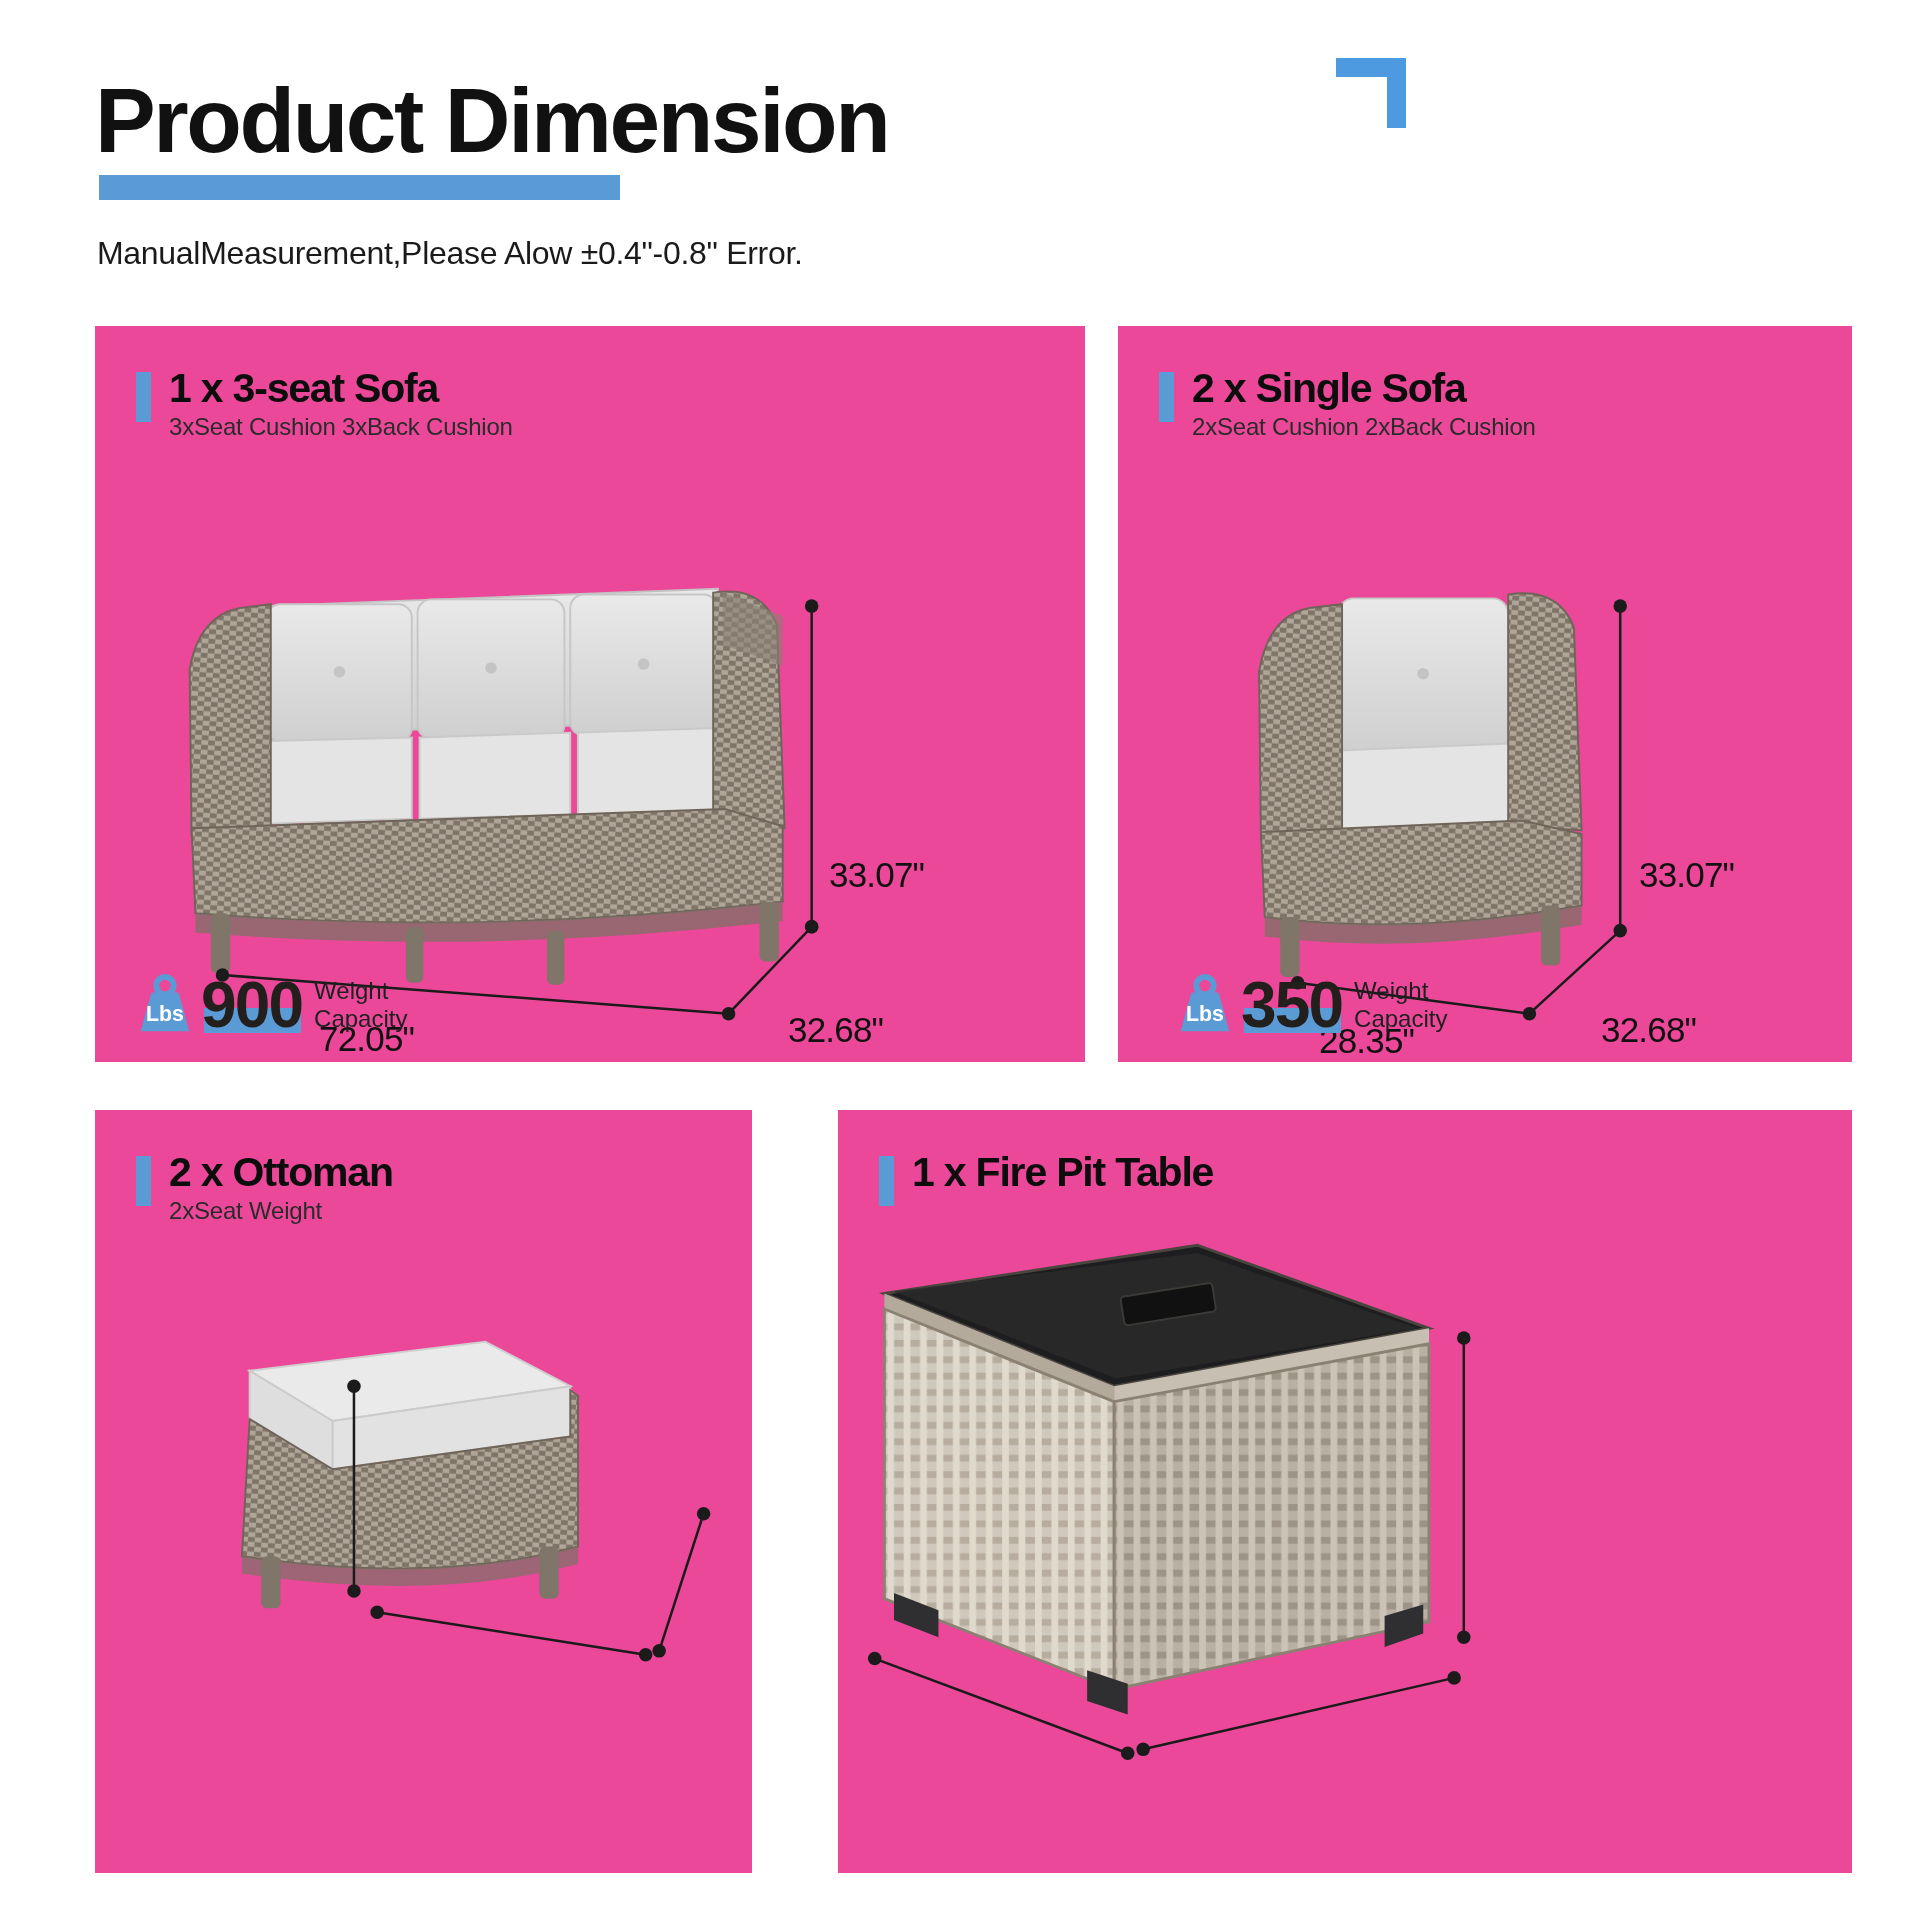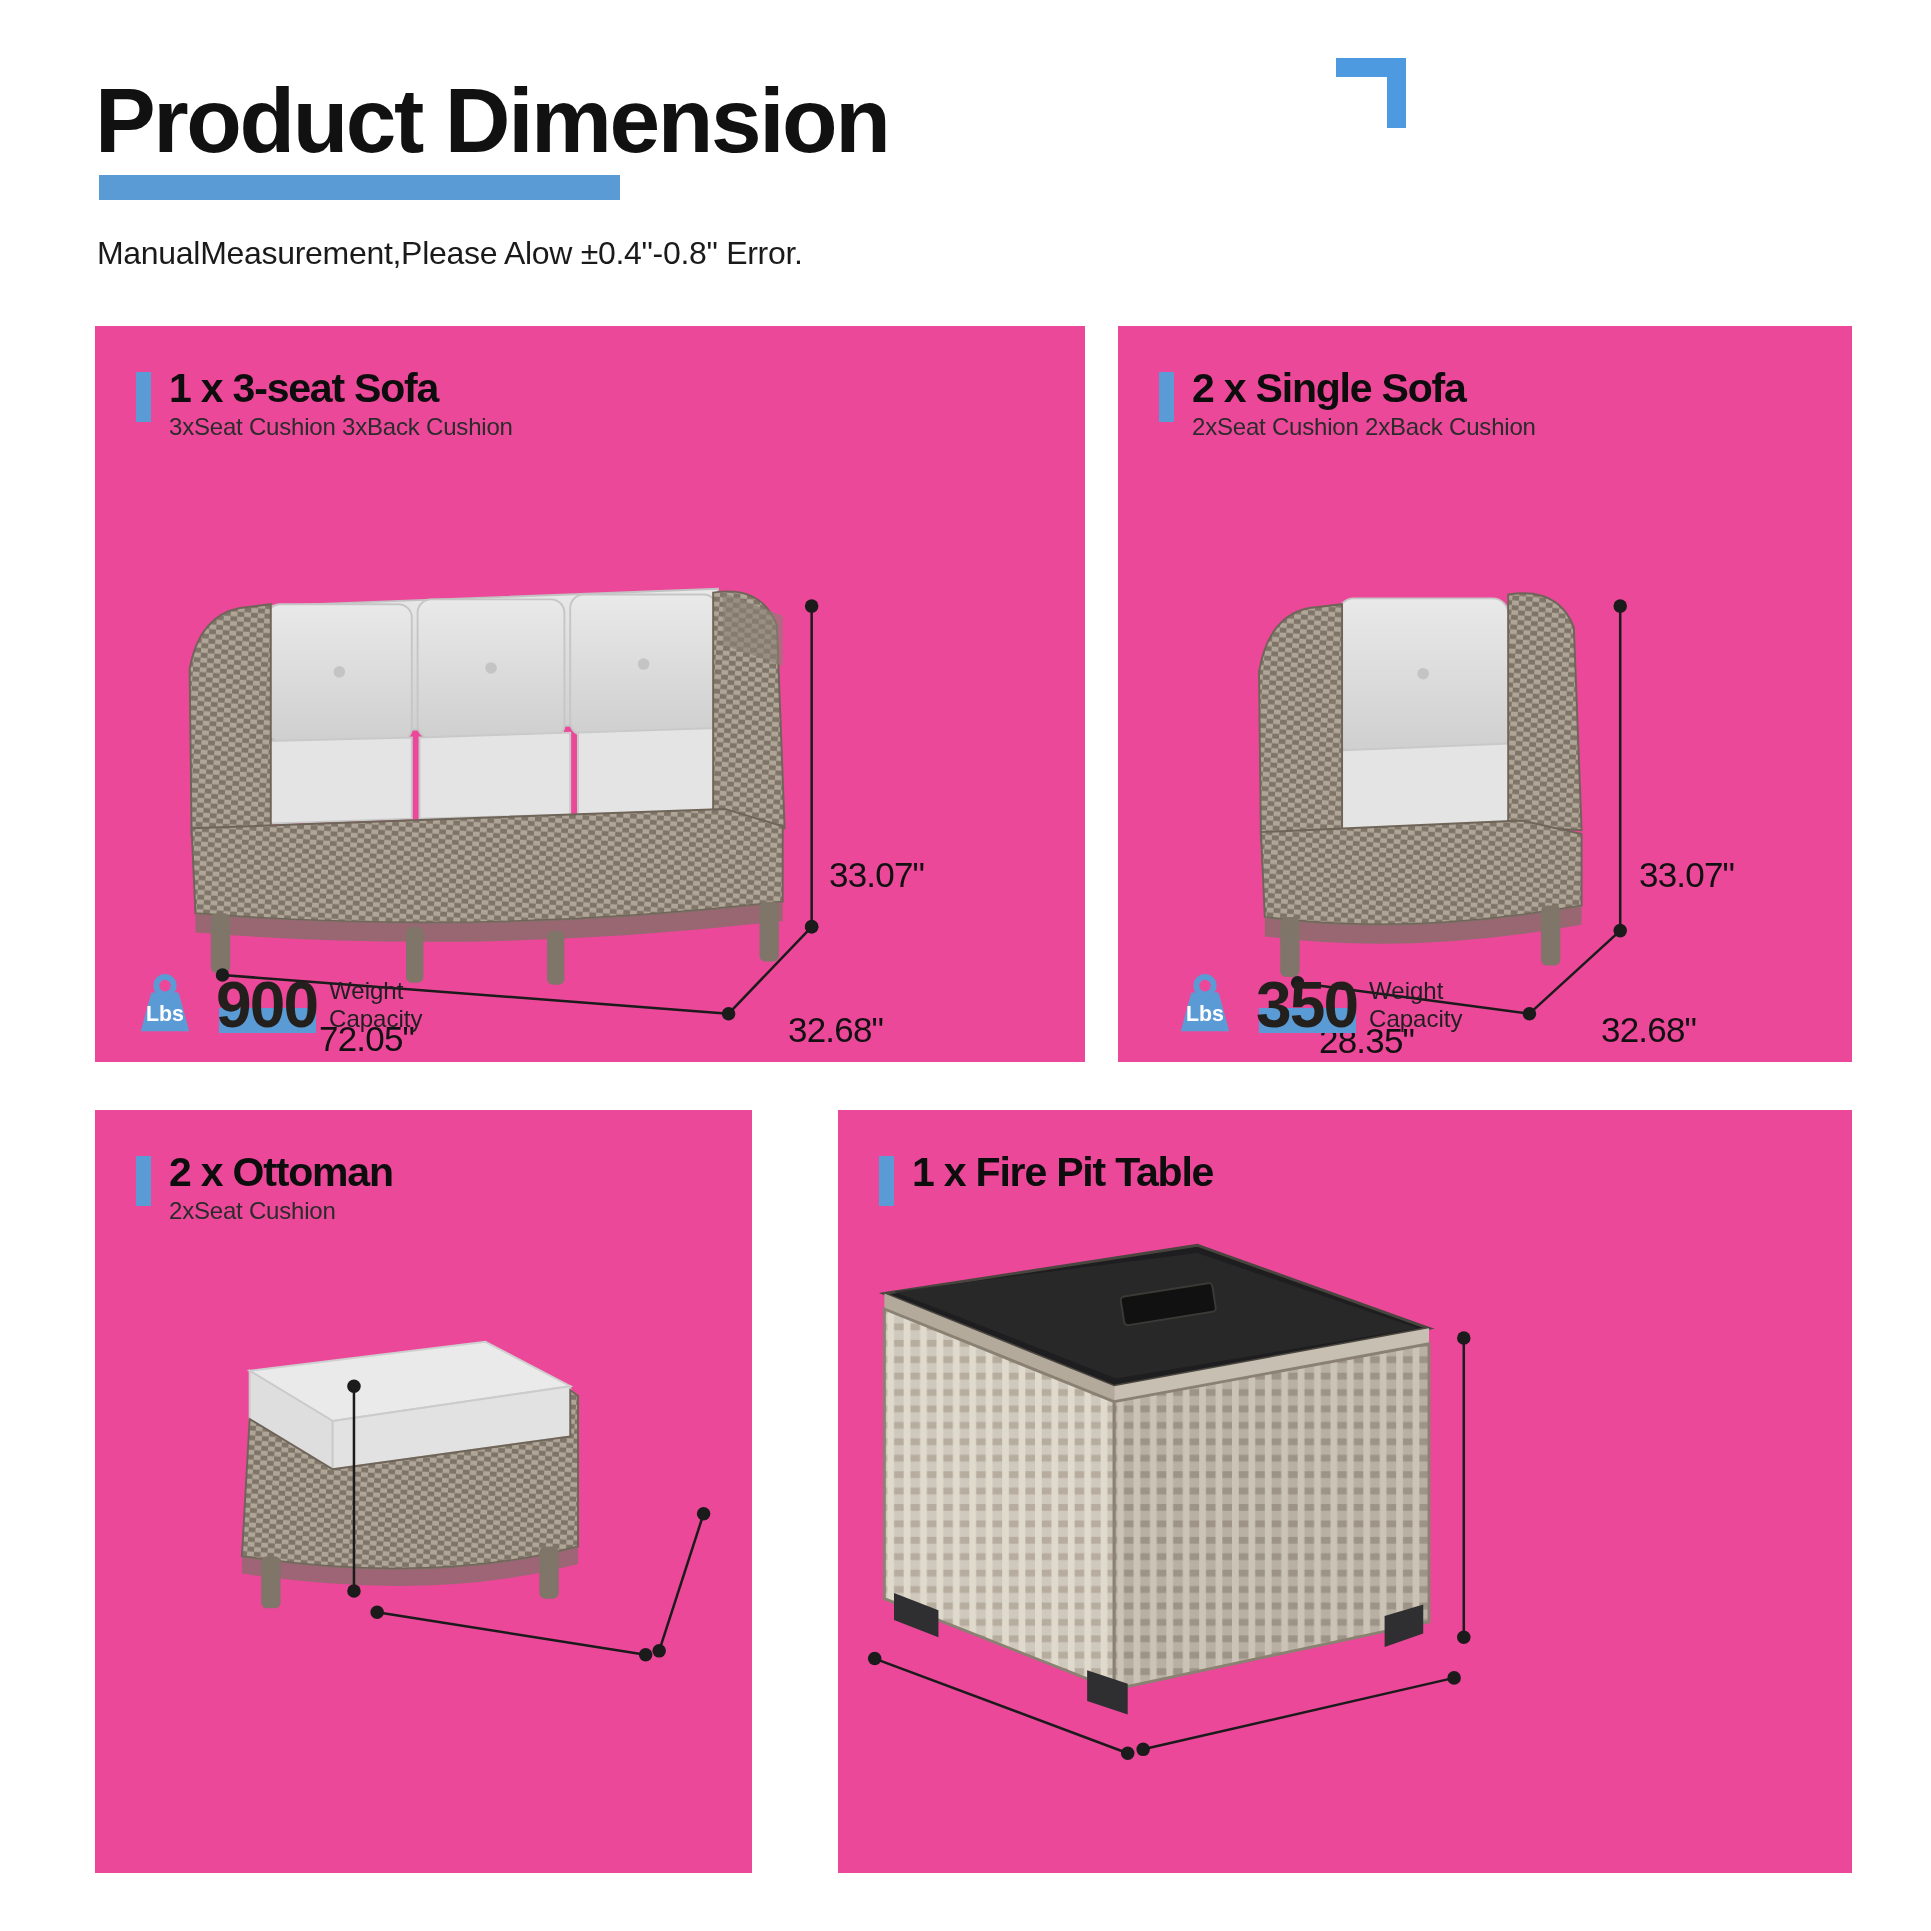--- a/index.html
+++ b/index.html
@@ -56,21 +56,21 @@
   .panel-sub {
     margin-left: 33px; margin-top: 2.9px;
     font-size: 24px; color: #2b2b2b; letter-spacing: -0.2px; white-space: nowrap;
   }
 
   
   .weight-badge { position: absolute; display: flex; align-items: center; }
   #badge-sofa   { left: 133px;  top: 973px; }
   #badge-single { left: 1173px; top: 973px; }
   .lbs-icon { width: 64px; height: 64px; position: relative; flex: none; }
-  .lbs-num-wrap { position: relative; margin-left: 19px; }
+  .lbs-num-wrap { position: relative; margin-left: 4px; }
   .lbs-hl {
     position: absolute; left: 2.9px; bottom: 3.9px;
     width: calc(100% - 3.9px); height: 25px; background: #5b9bd5; z-index: 0;
   }
   .lbs-num {
     position: relative; z-index: 1;
     font-size: 64px; font-weight: 800; color: #231f1c;
     letter-spacing: -1.9px; line-height: 1;
   }
   .lbs-cap {
@@ -242,21 +242,21 @@
     <div class="lbs-cap">
       <div>Weight</div>
       <div>Capacity</div>
     </div>
   </div>
 
   <div class="panel" id="panel-ottoman">
     <div class="panel-head">
       <div class="accent-bar"></div>
       <div class="panel-title">2 x Ottoman</div>
-      <div class="panel-sub">2xSeat Cushion</div>
+      <div class="panel-sub">2xSeat Weight</div>
     </div>
 
     <svg width="657" height="763" viewBox="0 0 680 790">
 
       <path d="M160 270 L404 240 L492 286 L246 322 Z" fill="#eaeaea" stroke="#cfcfcf" stroke-width="2"></path>
       <path d="M160 270 L246 322 L246 372 L160 320 Z" fill="#dedede" stroke="#cbcbcb" stroke-width="2"></path>
       <path d="M246 322 L492 286 L492 338 L246 372 Z" fill="#e2e2e2" stroke="#cbcbcb" stroke-width="2"></path>
 
       <path d="M160 320 L246 372 L492 338 L492 290 L500 296 L500 452 Q350 492 152 462 Z" fill="url(#weave1)" stroke="#6f6458" stroke-width="2"></path>
       <path d="M152 462 Q350 492 500 452 L500 470 Q350 510 152 480 Z" fill="#7c7265" opacity="0.7"></path>

